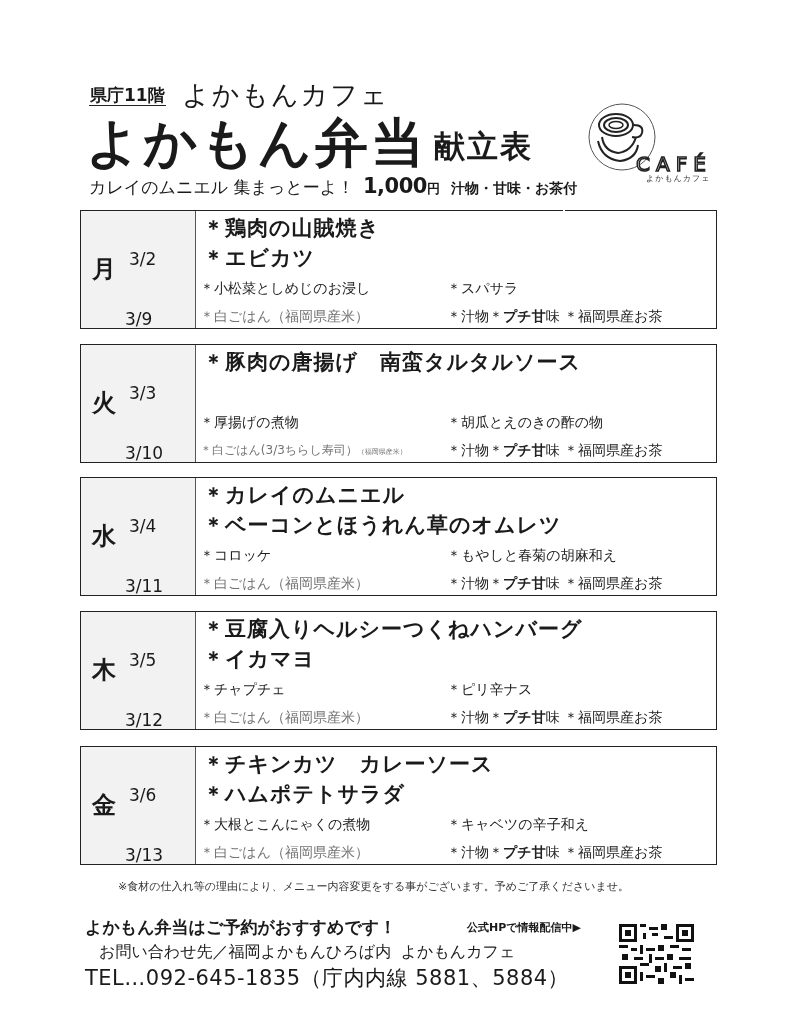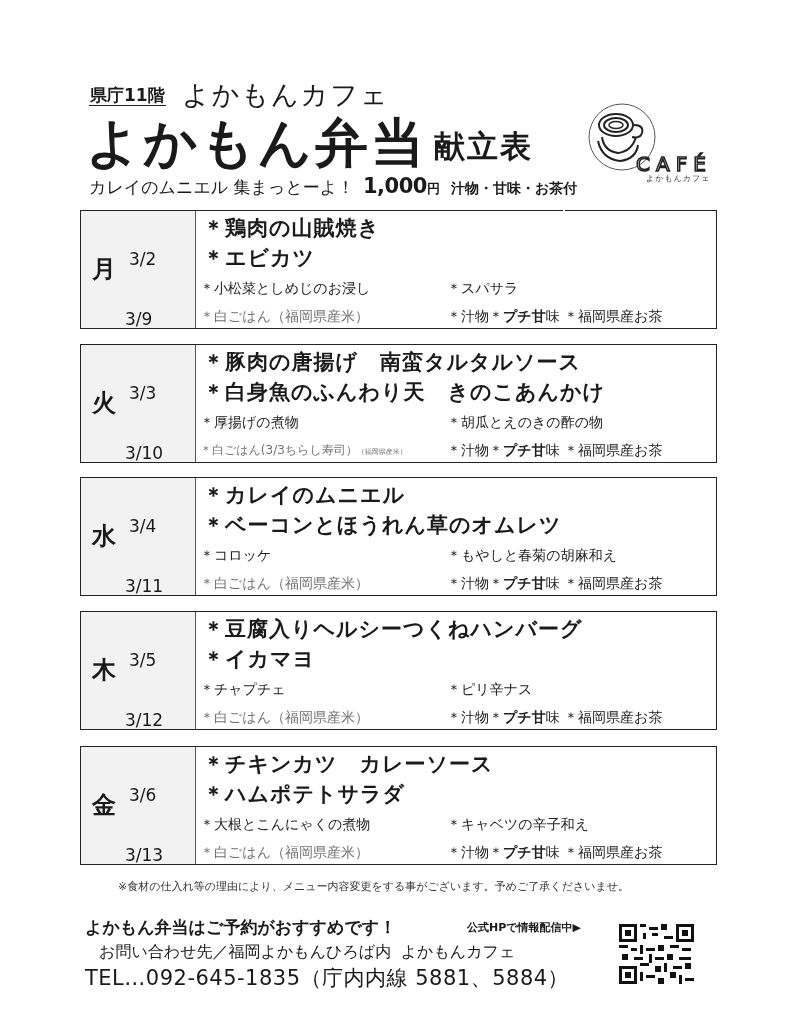--- a/index.html
+++ b/index.html
@@ -94,21 +94,20 @@
 </div>
 
 <div class="abs day-box" style="top:344px">
   <div class="day-col">
     <div class="day-kanji">火</div>
     <div class="date1">3/3</div>
     <div class="date2">3/10</div>
   </div>
   <div class="menu-col">
     <div class="main1">＊豚肉の唐揚げ　南蛮タルタルソース</div>
-    <div class="main2">＊白身魚のふんわり天　きのこあんかけ</div>
     <div class="side-l">＊厚揚げの煮物</div>
     <div class="side-r">＊胡瓜とえのきの酢の物</div>
     <div class="rice-l" style="font-size:12px"><span>＊白ごはん(3/3ちらし寿司）</span><span class="tiny-note">（福岡県産米）</span></div>
     <div class="rice-r"><span>＊汁物＊</span><span class="bold-part">プチ甘</span><span>味 ＊福岡県産お茶</span></div>
   </div>
 </div>
 
 <div class="abs day-box" style="top:477px">
   <div class="day-col">
     <div class="day-kanji">水</div>

